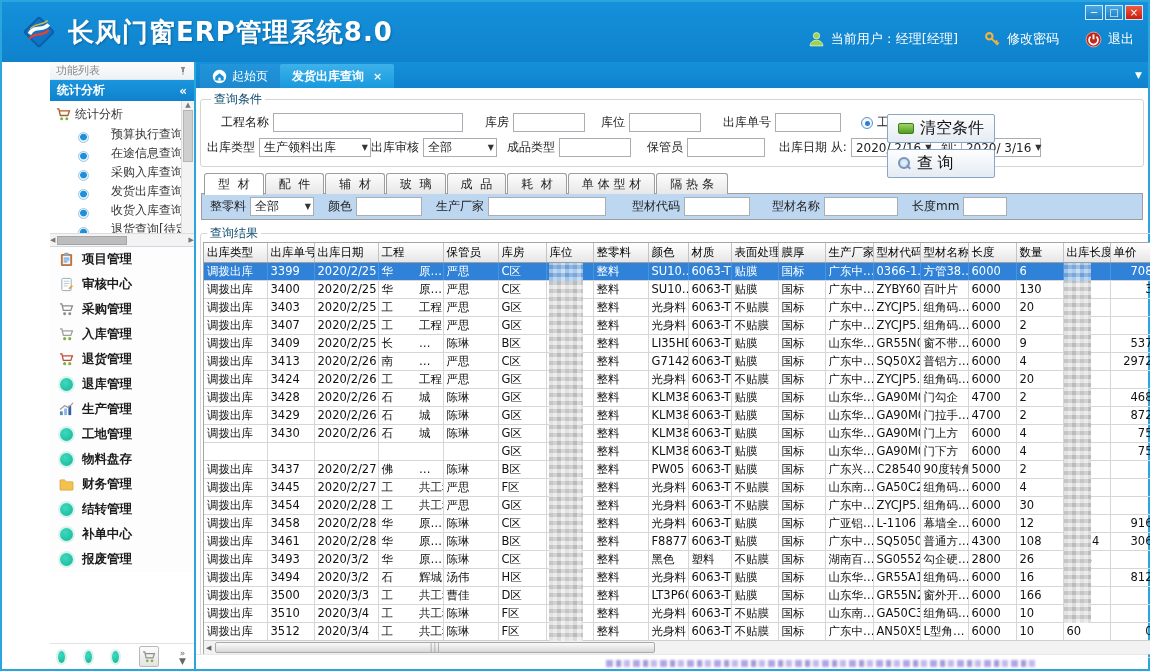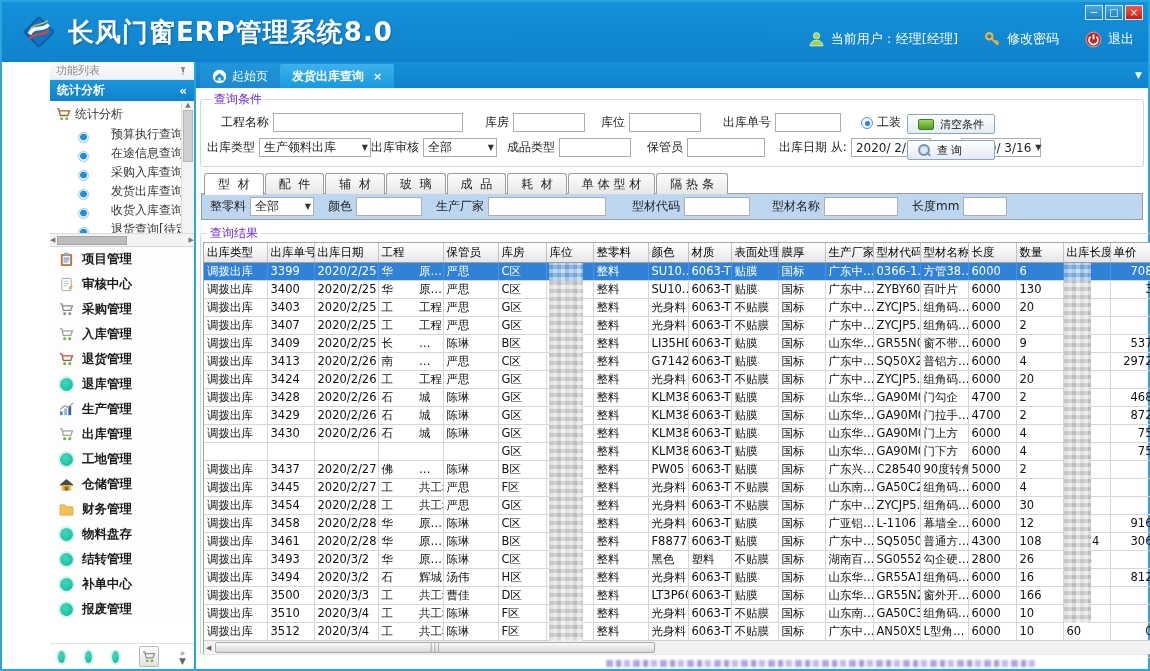--- a/index.html
+++ b/index.html
@@ -49,31 +49,31 @@
   .tab { height:24px; display:flex; align-items:center; gap:5px; color:#fff; font-size:12px; padding:0 12px; cursor:pointer; }
   .tab.home { background:rgba(255,255,255,.06); }
   .tab.active { background:linear-gradient(#3db1ea,#189ade); font-weight:bold; border-radius:2px 2px 0 0; }
   .tab .close { font-size:11px; margin-left:4px; cursor:pointer; }
   .tabbar .dropdown { position:absolute; right:6px; top:8px; color:#fff; font-size:9px; cursor:pointer; }
   .home-ic { width:15px; height:15px; }
 
   .content { flex:1; background:#fff; padding:3px 4px 0 4px; position:relative; min-height:0; }
 
   fieldset { border:1px solid #d5d5d5; border-radius:3px; padding:2px 6px 4px 6px; }
-  legend { font-size:12px; color:#6d28d9; padding:0 3px; margin-left:4px; }
+  legend { font-size:12px; color:#0c4a6e; padding:0 3px; margin-left:4px; }
   .qc { height:76px; position:relative; }
   .qrow { display:flex; align-items:center; height:25px; font-size:12px; color:#222; }
   .qrow label { margin-right:4px; white-space:nowrap; }
   .tb { border:1px solid #abadb3; background:#fff; height:19px; font-size:12px; padding:0 3px; font-family:inherit; }
   .combo { border:1px solid #abadb3; background:#fff; height:19px; display:inline-flex; align-items:center; font-size:12px; padding:0 2px 0 4px; cursor:pointer; white-space:nowrap; }
   .combo .arr { margin-left:auto; font-size:8px; color:#333; padding-left:4px; }
   .radio-wrap { display:inline-flex; align-items:center; gap:4px; margin-right:14px; cursor:pointer; }
   .radio { width:12px; height:12px; border-radius:50%; border:1px solid #5a94c8; background:radial-gradient(#fff,#e8eef5); position:relative; }
   .radio.checked::after { content:""; position:absolute; left:3px; top:3px; width:5px; height:5px; border-radius:50%; background:#2d7dd2; }
-  .btn { border:1px solid #89a6c6; border-radius:2px; background:linear-gradient(#fefefe,#e4ebf3); font-size:11px; display:inline-flex; align-items:center; gap:6px; padding:0 10px; height:20px; cursor:pointer; color:#111; }
+  .btn { border:1px solid #89a6c6; border-radius:2px; background:linear-gradient(#fefefe,#e4ebf3); font-size:16px; display:inline-flex; align-items:center; gap:6px; padding:0 10px; height:29px; cursor:pointer; color:#111; }
   .qc-buttons { position:absolute; right:148px; top:6px; display:flex; flex-direction:column; gap:6px; }
   .ic-clear { width:16px; height:11px; background:linear-gradient(#9fd468,#4f9e1f); border:1px solid #3d7d18; border-radius:2px; }
   .ic-mag { width:13px; height:13px; position:relative; }
   .ic-mag::before { content:""; position:absolute; width:8px; height:8px; border:2px solid #7a92b5; border-radius:50%; left:0; top:0; background:radial-gradient(#eaf4ff,#bcd6ee); }
   .ic-mag::after { content:""; position:absolute; width:5px; height:2px; background:#7a92b5; transform:rotate(45deg); left:8px; top:9px; }
 
   .mat-tabs { display:flex; margin:6px 0 0 4px; height:21px; position:relative; z-index:2; }
   .mtab { border:1px solid #9d9d9d; border-bottom:none; border-radius:3px 3px 0 0; background:linear-gradient(#fdfdfd,#e7e7e7); font-size:12px; padding:2px 13px 0 13px; margin-right:1px; cursor:pointer; color:#222; white-space:pre; }
   .mtab.active { background:#fff; height:22px; position:relative; top:0px; z-index:3; }
   .filter-band { height:27px; background:#bed7f0; border:1px solid #9d9d9d; margin:0 1px; display:flex; align-items:center; font-size:12px; color:#222; padding-left:8px; position:relative; top:-1px; }
@@ -292,57 +292,37 @@
                 <rect x="1" y="10" width="3" height="4" fill="#5a87c8"></rect>
                 <rect x="5.5" y="7" width="3" height="7" fill="#8fb4e3"></rect>
                 <rect x="10" y="4" width="3" height="10" fill="#355f9e"></rect>
                 <path d="M1 8l5-4 4 2 5-5" fill="none" stroke="#9a9a9a" stroke-width="1.2"></path>
               </svg>
             </span>
             <span>生产管理</span>
           </div>
           <div class="module-item">
             <span class="m-ic">
-              <svg viewBox="0 0 16 14" width="15" height="13">
-                <path d="M1 1h2l1.6 7h8l1.8-5H4" fill="none" stroke="#a0a0a0" stroke-width="1.4"></path>
-                <circle cx="6" cy="11.5" r="1.7" fill="#7cb342"></circle>
-                <circle cx="11.5" cy="11.5" r="1.7" fill="#7cb342"></circle>
-              </svg>
-            </span>
-            <span>出库管理</span>
-          </div>
-          <div class="module-item">
-            <span class="m-ic">
               <span class="circle-teal"></span>
             </span>
             <span>工地管理</span>
           </div>
           <div class="module-item">
             <span class="m-ic">
-              <svg viewBox="0 0 16 16" width="15" height="15">
-                <path d="M1 8 8 2l7 6v1H1z" fill="#4a4a4a"></path>
-                <rect x="3" y="8.5" width="10" height="6" fill="#e8b93d"></rect>
-                <rect x="6" y="10" width="4" height="4.5" fill="#8a6a1f"></rect>
-              </svg>
-            </span>
-            <span>仓储管理</span>
+              <span class="circle-teal"></span>
+            </span>
+            <span>物料盘存</span>
           </div>
           <div class="module-item">
             <span class="m-ic">
               <svg viewBox="0 0 16 16" width="15" height="15">
                 <path d="M1 4a1 1 0 0 1 1-1h4l1.5 2H14a1 1 0 0 1 1 1v7a1 1 0 0 1-1 1H2a1 1 0 0 1-1-1z" fill="#f2c14e" stroke="#c89a2e" stroke-width=".6"></path>
               </svg>
             </span>
             <span>财务管理</span>
-          </div>
-          <div class="module-item">
-            <span class="m-ic">
-              <span class="circle-teal"></span>
-            </span>
-            <span>物料盘存</span>
           </div>
           <div class="module-item">
             <span class="m-ic">
               <span class="circle-teal"></span>
             </span>
             <span>结转管理</span>
           </div>
           <div class="module-item">
             <span class="m-ic">
               <span class="circle-teal"></span>

